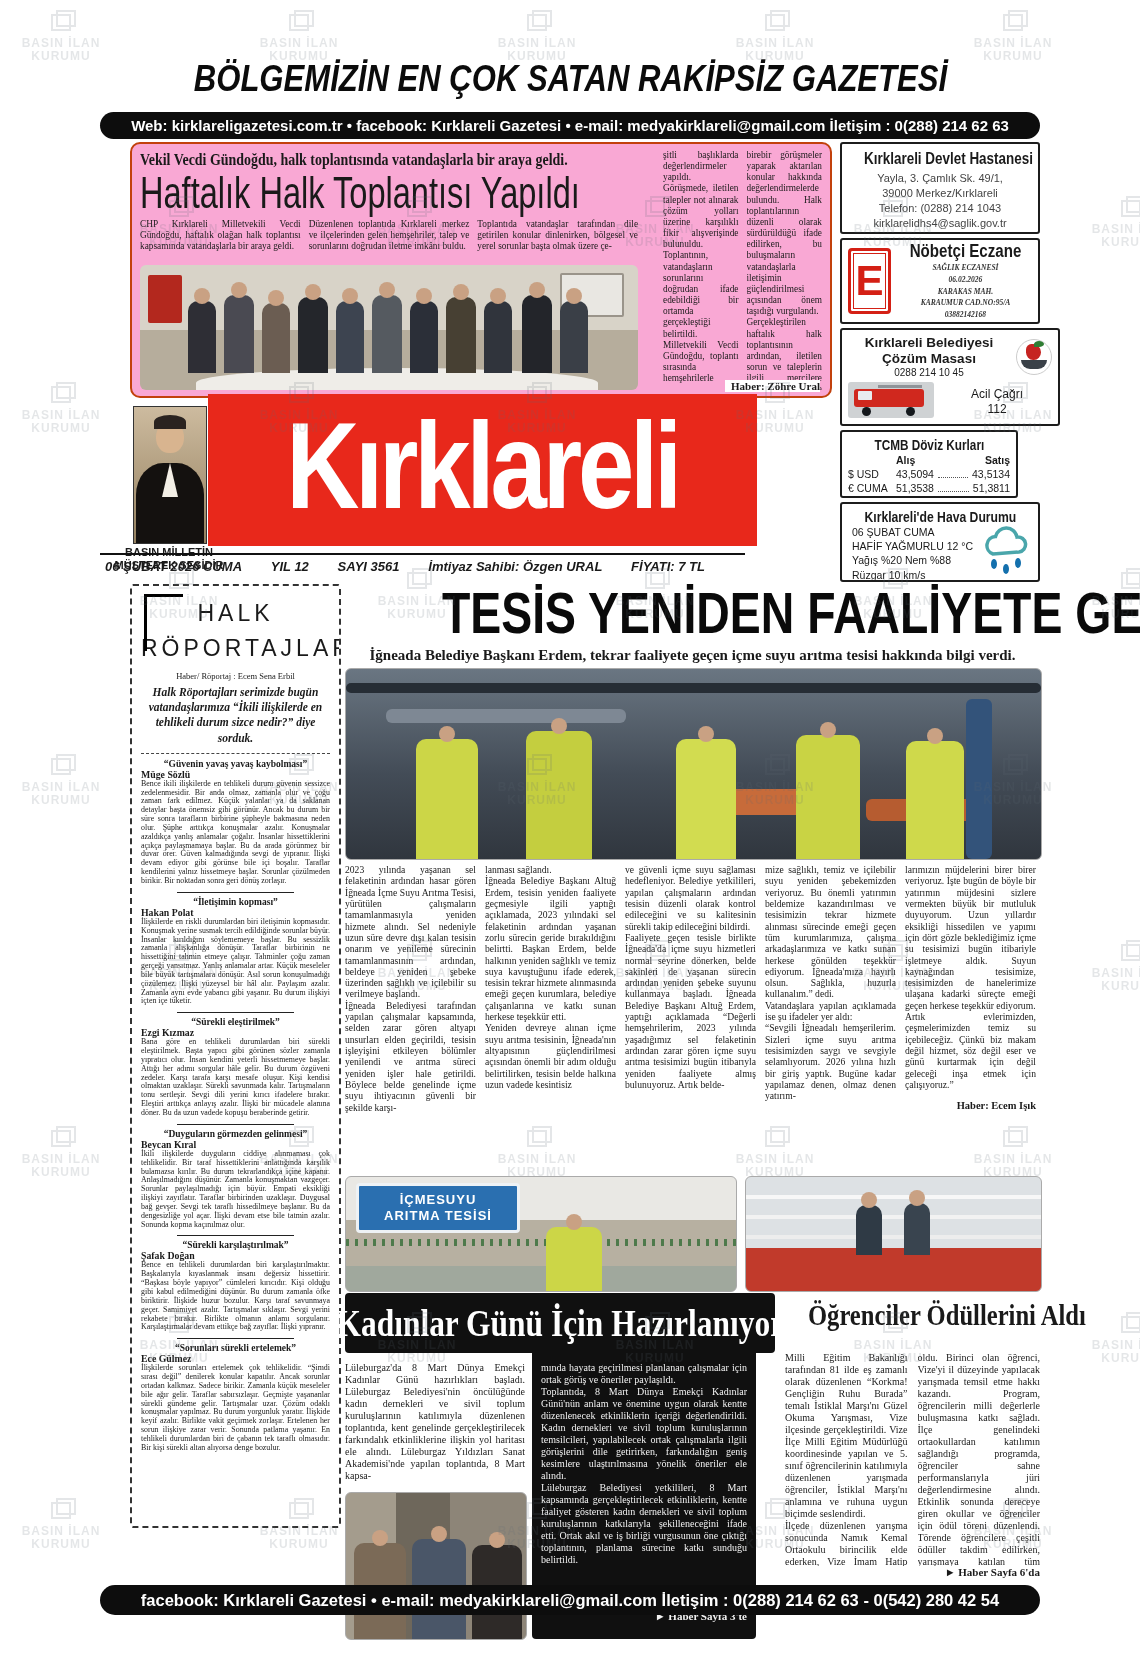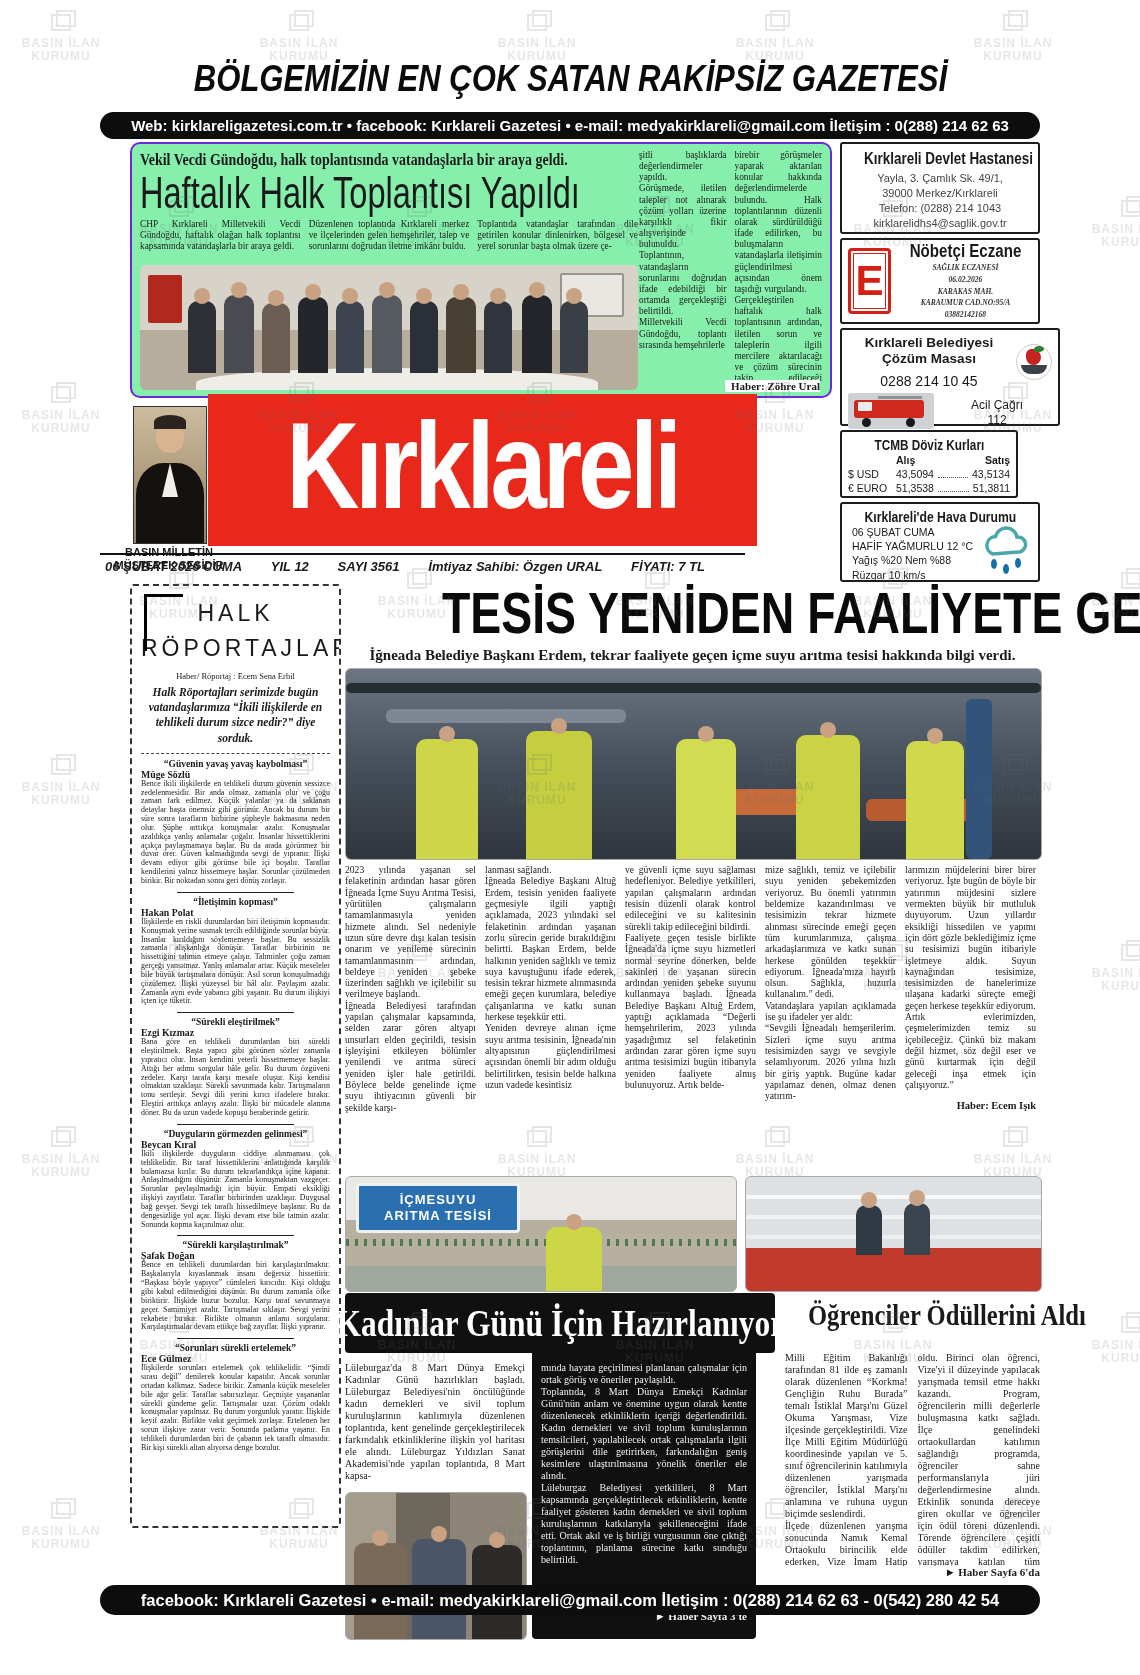--- a/index.html
+++ b/index.html
@@ -11,21 +11,21 @@
   .condL{display:inline-block;white-space:nowrap;transform-origin:left center;}
   .js{text-align:justify;}
   .pre{white-space:pre-line;}
   
   .slogan{font-family:"Liberation Sans",sans-serif;font-weight:bold;font-style:italic;
           font-size:37px;text-align:center;letter-spacing:0px;color:#0b0b0b;}
   .blackbar{background:#0d0d0d;color:#fff;border-radius:14px;display:flex;align-items:center;
             justify-content:center;font-family:"Liberation Sans",sans-serif;font-weight:bold;
             font-size:15px;}
   
-  .a1{border:2px solid #6d28d9;border-radius:10px;background:#86efac;display:flex;padding:6px 8px;box-sizing:border-box;gap:1px;}
+  .a1{border:2px solid #c2410c;border-radius:10px;background:#f9a8d4;display:flex;padding:6px 8px;box-sizing:border-box;gap:25px;}
   .a1-left{width:498px;display:flex;flex-direction:column;}
   .a1-kicker{font-weight:bold;font-size:17px;white-space:nowrap;}
   .a1-head{font-family:"Liberation Sans",sans-serif;font-size:44px;line-height:1.05;white-space:nowrap;}
   .a1-minis{display:flex;gap:8px;margin-top:3px;height:42px;overflow:hidden;}
   .a1-minis>div{flex:1;font-size:9.3px;line-height:1.18;}
   .a1-right{flex:1;display:flex;gap:8px;}
   .a1-right>div{flex:1;font-size:9.3px;line-height:1.2;overflow:hidden;}
   .a1-byline{font-weight:bold;font-size:11px;background:#fff;padding-left:6px;}
   
   .sbox{border:2px solid #1c1c1c;border-radius:3px;background:#fff;box-sizing:border-box;padding:5px 6px;text-align:center;}
@@ -176,21 +176,21 @@
     </div>
   </div>
 
   <div class="abs sbox" style="left:840px;top:328px;width:220px;height:98px;">
     <div style="display:flex;align-items:center;gap:6px;">
       <div style="flex:1;text-align:center;">
         <div class="sans" style="font-weight:bold;font-size:13.5px;line-height:1.15;">
           <div>Kırklareli Belediyesi</div>
           <div>Çözüm Masası</div>
         </div>
-        <div class="sans" style="font-size:14px;margin-top:7px;">0288 214 10 45</div>
+        <div class="sans" style="font-size:10px;margin-top:1px;">0288 214 10 45</div>
       </div>
       <div style="position:relative;width:34px;height:34px;border-radius:50%;background:#fff;border:1px solid #ccc;">
         <span class="abs" style="left:9px;top:4px;width:15px;height:16px;background:#c62421;border-radius:40% 60% 55% 55%;"></span>
         <span class="abs" style="left:17px;top:1px;width:10px;height:6px;background:#2f7d33;border-radius:50% 50% 50% 0;"></span>
         <span class="abs" style="left:4px;top:20px;width:26px;height:9px;background:#3a4148;border-radius:0 0 14px 14px;"></span>
       </div>
     </div>
     <div style="display:flex;align-items:flex-end;gap:8px;margin-top:4px;">
       <div style="position:relative;width:86px;height:36px;background:#cfd2d4;border-radius:3px;overflow:hidden;">
         <span class="abs" style="left:6px;top:7px;width:70px;height:18px;background:#d0281e;border-radius:3px;"></span>
@@ -214,21 +214,21 @@
         <span class="tc-leader" style="border:none;"></span>
         <span class="tc-lab">Satış</span>
       </div>
     <div class="tc-row">
         <span class="tc-code">$ USD</span>
         <span>43,5094</span>
         <span class="tc-leader"></span>
         <span>43,5134</span>
       </div>
     <div class="tc-row">
-        <span class="tc-code">€ EURO</span>
+        <span class="tc-code">€ CUMA</span>
         <span>51,3538</span>
         <span class="tc-leader"></span>
         <span>51,3811</span>
       </div>
   </div>
 
   <div class="abs sbox" style="left:840px;top:502px;width:200px;height:80px;">
     <div class="sans" style="font-weight:bold;font-size:14.5px;"><span class="cond">Kırklareli'de Hava Durumu</span></div>
     <div class="sans" style="font-size:10.5px;line-height:1.35;text-align:left;padding-left:4px;">
       <div>06 ŞUBAT CUMA</div>

